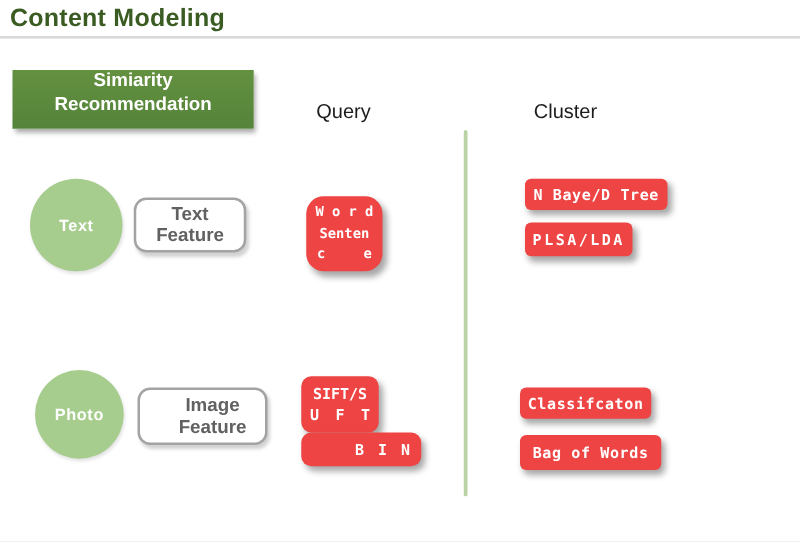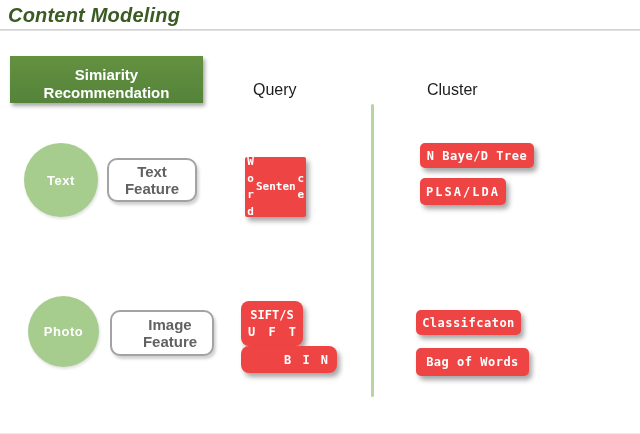--- a/index.html
+++ b/index.html
@@ -2,31 +2,31 @@
 <html><head>
 <meta charset="utf-8">
 <style>
   html,body{margin:0;padding:0;background:#fff;}
   .slide{
     position:relative;width:640px;height:434px;background:#ffffff;
     font-family:"Liberation Sans",sans-serif;overflow:hidden;
   }
   .page-title{
     position:absolute;left:8px;top:4px;
-    font-size:20px;font-weight:bold;color:#3a5b22;letter-spacing:0.2px;font-style:italic;
+    font-size:20px;font-weight:bold;color:#3a5b22;letter-spacing:0.2px;
   }
   .title-rule{
     position:absolute;left:0;top:29px;width:640px;height:2px;
     background:linear-gradient(180deg,#cbcbcb,#e6e6e6);
   }
   .green-box{
     position:absolute;left:10px;top:56px;width:193px;height:47px;
     background:linear-gradient(180deg,#649140,#54833a);
     box-shadow:2px 3px 4px rgba(0,0,0,0.35);
-    display:flex;flex-direction:column;align-items:center;justify-content:flex-end;
+    display:flex;flex-direction:column;align-items:center;justify-content:flex-start;
     color:#ffffff;font-size:15px;font-weight:bold;line-height:1.25;
   }
   .col-label{
     position:absolute;top:81px;font-size:16px;color:#1c1c1c;
   }
   .col-label.query{left:253px;}
   .col-label.cluster{left:427px;text-align:center;}
   .divider{
     position:absolute;left:371px;top:104px;width:3px;height:293px;
     background:#b9d3a4;border-radius:2px;
@@ -46,22 +46,22 @@
     font-size:15px;font-weight:bold;color:#616161;line-height:1.15;text-align:center;
   }
   .feature.text-feature{left:107px;top:158px;width:86px;height:40px;}
   .feature.image-feature{left:110px;top:310px;width:84px;height:42px;padding-left:16px;}
   .dark{
     position:absolute;background:#ef4444;color:#ffffff;
     font-family:"DejaVu Sans Mono",monospace;font-weight:bold;
     box-shadow:3px 4px 5px rgba(0,0,0,0.35);
     display:flex;align-items:center;justify-content:center;text-align:center;
   }
-  .dark.word{left:245px;top:157px;width:61px;height:60px;border-radius:2px;
-    font-size:11px;line-height:1.5;}
+  .dark.word{left:245px;top:157px;width:61px;height:60px;border-radius:14px;
+    flex-direction:column;font-size:11px;line-height:1.5;}
   .dark.word .l3{word-spacing:24px;}
   .dark.nbaye{left:420px;top:143px;width:114px;height:25px;border-radius:5px;
     font-size:12px;letter-spacing:0.5px;}
   .dark.plsa{left:420px;top:178px;width:86px;height:27px;border-radius:5px;
     font-size:12px;letter-spacing:2px;}
   .dark.sift{left:241px;top:301px;width:62px;height:45px;border-radius:8px;
     flex-direction:column;font-size:12px;line-height:1.4;}
   .dark.sift .l2{word-spacing:6px;}
   .dark.bin{left:241px;top:346px;width:62px;height:27px;border-radius:8px;
     font-size:12px;word-spacing:4px;padding-left:34px;}

